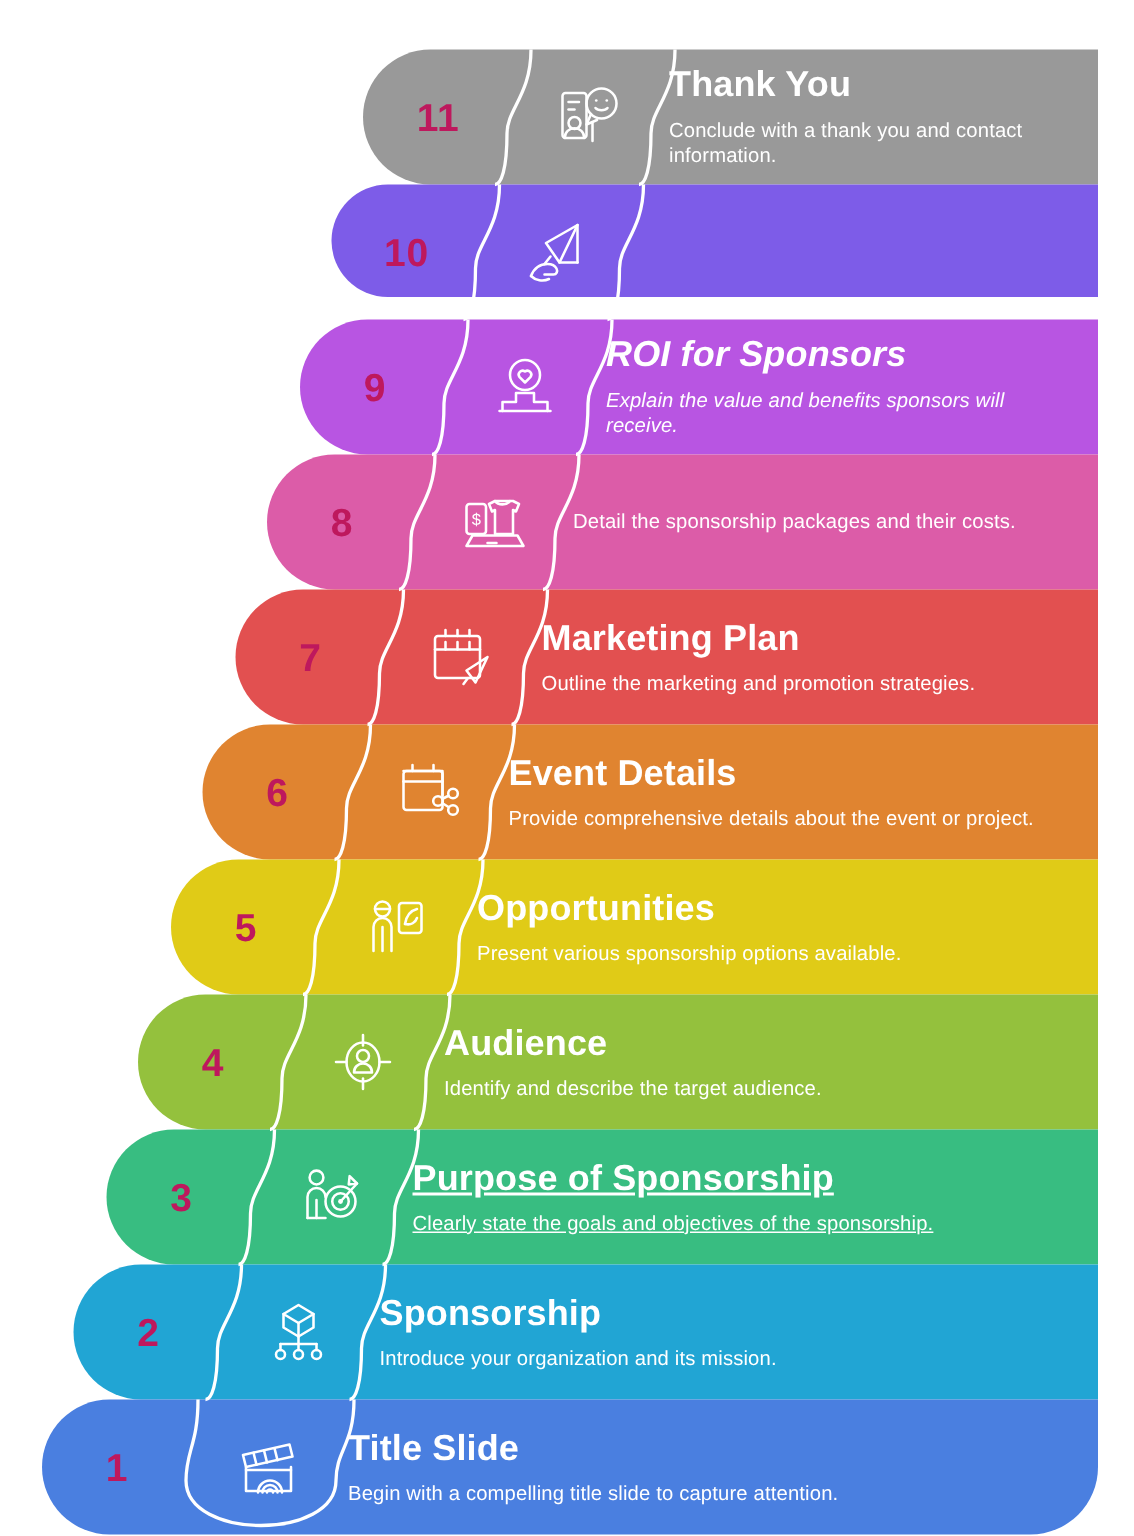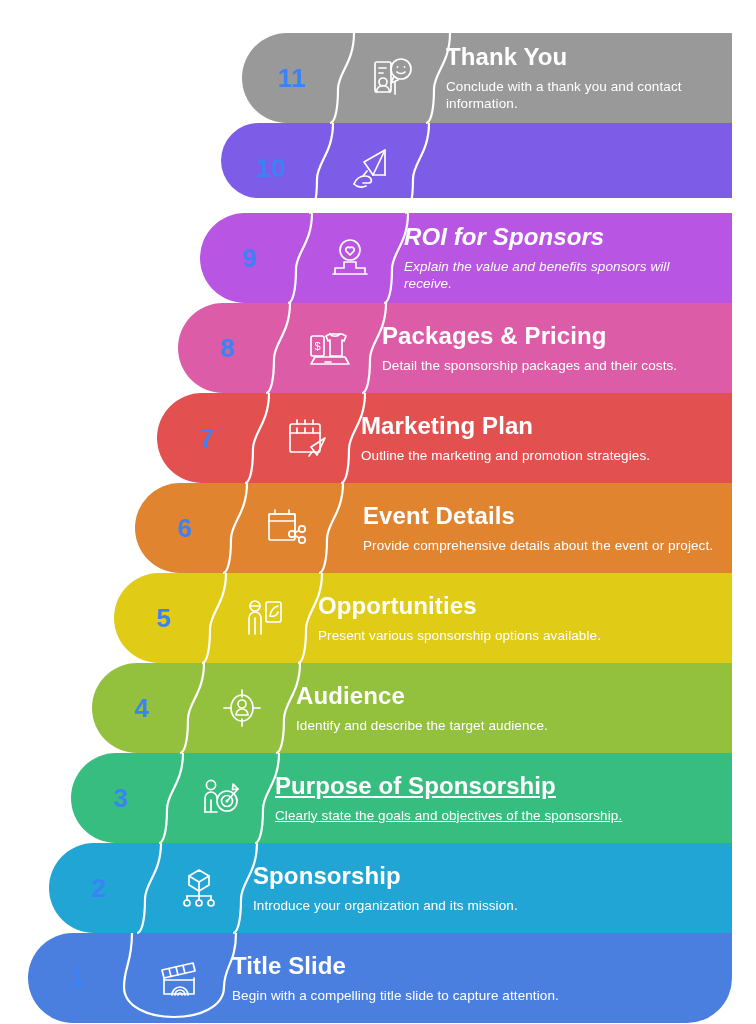--- a/index.html
+++ b/index.html
@@ -29,21 +29,21 @@
     border-radius:45px 0 0 45px;
   }
   .row.bottom .band{
     border-radius:45px 0 45px 45px;
   }
   .row .num{
     position:absolute;
     left:0; top:0;
     width:100px; height:90px;
     display:flex;align-items:center;justify-content:center;
-    color:#3b82f6;
+    color:#be185d;
     font-size:26px;
     font-weight:bold;
     letter-spacing:0.5px;
   }
   .row .icon{
     position:absolute;
     top:0;
     width:92px;height:90px;
     display:flex;align-items:center;justify-content:center;
   }
@@ -152,21 +152,20 @@
         <svg viewBox="0 0 48 48">
           <rect x="7" y="12" width="13" height="20" rx="2"></rect>
           <text x="13.5" y="26" font-size="11" fill="#fff" stroke="none" text-anchor="middle" font-family="Liberation Sans, sans-serif">$</text>
           <path d="M26 10 l-4 2 2 5 2-1v16h12V16l2 1 2-5-4-2z"></path>
           <path d="M26 10c2 3 8 3 10 0"></path>
           <path d="M11 33 h30 l4 7H7z"></path>
           <line x1="21" y1="38" x2="27" y2="38"></line>
         </svg>
       </div>
       <div class="txt" style="left: 204px; width: 350px;">
-        <div class="title">Packages &amp; Pricing</div>
         <div class="desc">Detail the sponsorship packages and their costs.</div>
       </div>
     </div>
     <div class="row" style="left: 157px; top: 393px; width: 575px; height: 90px;">
       <div class="band" style="background: rgb(226, 80, 80);"></div>
       <div class="num">7</div>
       <div class="icon" style="left: 104px;">
         <svg viewBox="0 0 48 48">
           <rect x="7" y="10" width="30" height="28" rx="2"></rect>
           <line x1="7" y1="19" x2="37" y2="19"></line>
@@ -195,21 +194,21 @@
           <line x1="8" y1="17" x2="34" y2="17"></line>
           <line x1="14" y1="10" x2="14" y2="6"></line>
           <line x1="28" y1="10" x2="28" y2="6"></line>
           <circle cx="31" cy="30" r="3.2"></circle>
           <circle cx="41" cy="25" r="3.2"></circle>
           <circle cx="41" cy="36" r="3.2"></circle>
           <line x1="34" y1="28.5" x2="38" y2="26.5"></line>
           <line x1="34" y1="31.5" x2="38" y2="34"></line>
         </svg>
       </div>
-      <div class="txt" style="left: 204px; width: 393px; margin-left: 24px;">
+      <div class="txt" style="left: 204px; width: 393px;">
         <div class="title">Event Details</div>
         <div class="desc">Provide comprehensive details about the event or project.</div>
       </div>
     </div>
     <div class="row" style="left: 114px; top: 573px; width: 618px; height: 90px;">
       <div class="band" style="background: rgb(224, 203, 23);"></div>
       <div class="num">5</div>
       <div class="icon" style="left: 104px;">
         <svg viewBox="0 0 48 48">
           <circle cx="15" cy="12" r="5"></circle>

